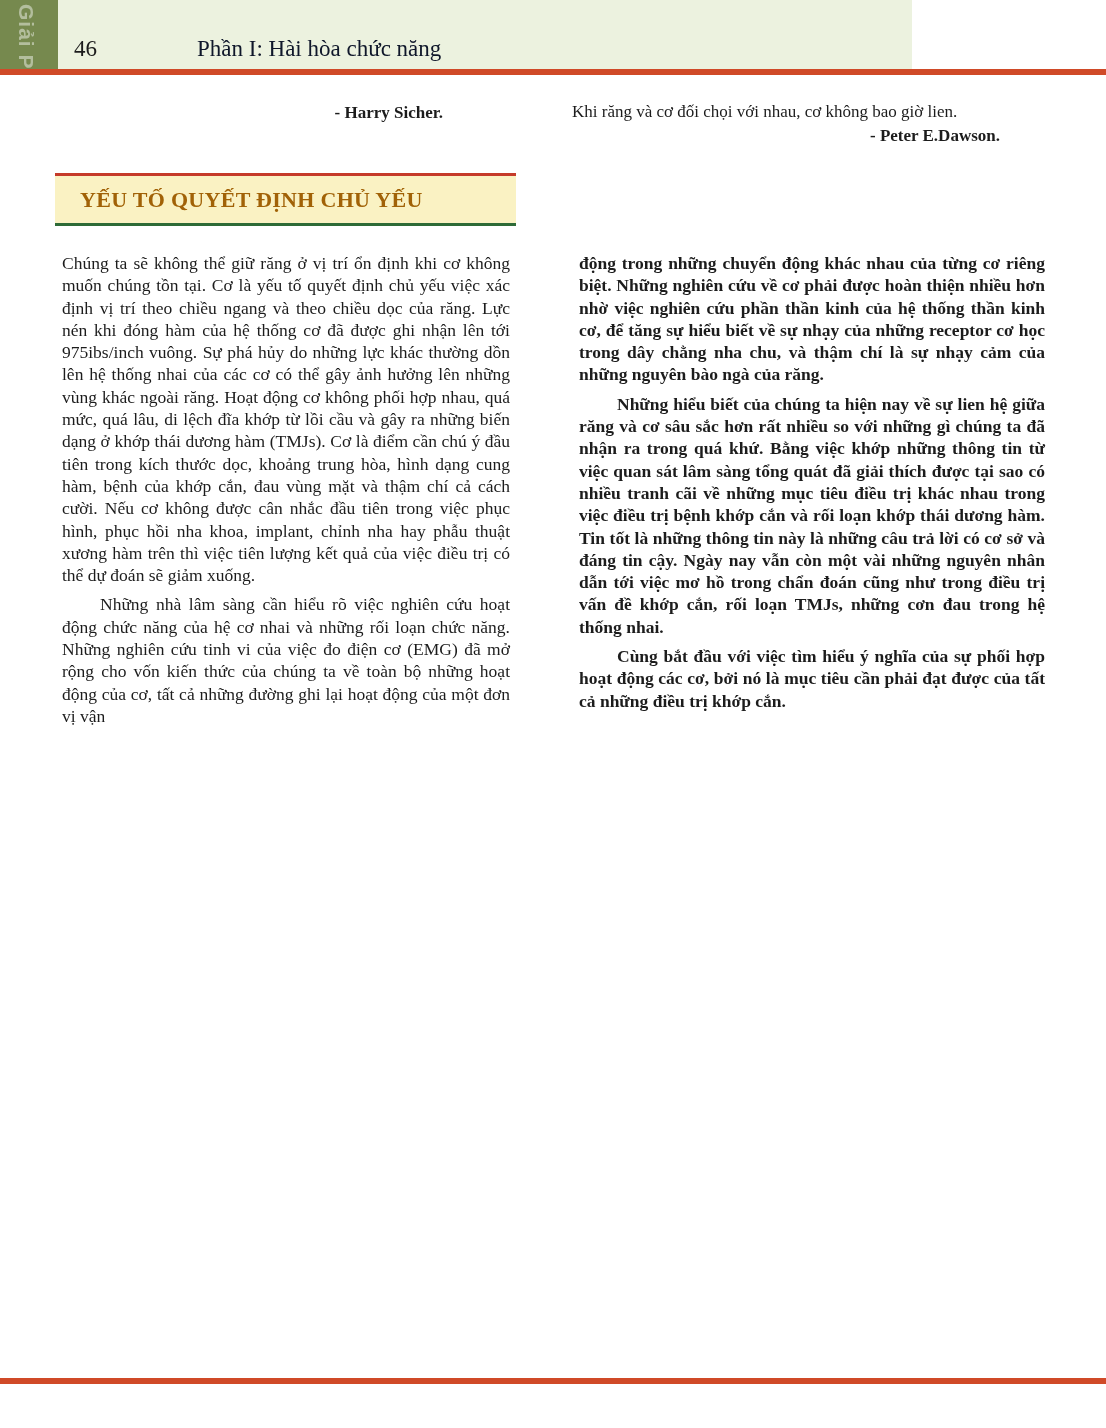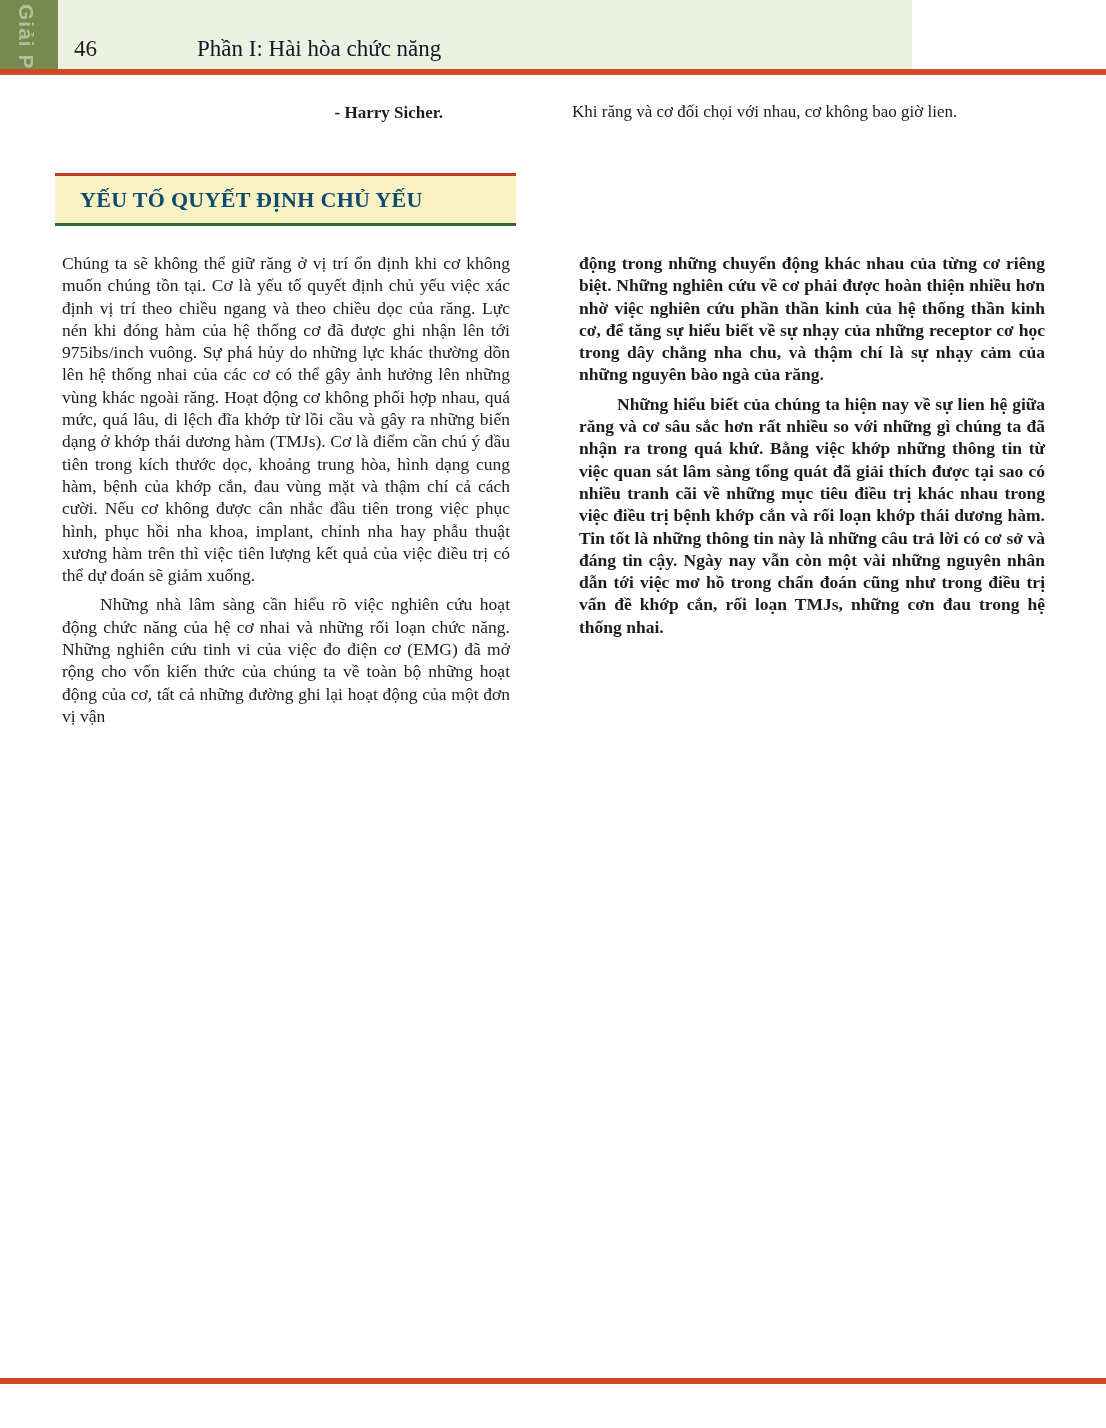--- a/index.html
+++ b/index.html
@@ -45,21 +45,21 @@
   .quote-right .quote-author{padding-right:52px;}
   
   .heading-box{
     position:absolute;left:55px;top:173px;width:461px;height:47px;
     background:#faf2c3;
     border-top:3px solid #c53b2a;
     border-bottom:3px solid #2e6b37;
     display:flex;align-items:center;
   }
   .heading-title{
-    font-size:22px;font-weight:bold;color:#0c4a6e;
+    font-size:22px;font-weight:bold;color:#a16207;
     padding-left:25px;letter-spacing:0.3px;
   }
   
   .column{
     position:absolute;top:245px;
     font-size:17.5px;line-height:22.3px;text-align:justify;
   }
   .column-left{left:55px;width:462px;}
   .column-right{left:572px;width:480px;font-weight:bold;}
   .column p{margin:7px;}
@@ -75,28 +75,30 @@
 <div class="side-tab">
   <div class="side-tab-text">Giải P</div>
 </div>
 <div class="top-rule"></div>
 
 <div class="quote-block quote-left">
   <div class="quote-author">- Harry Sicher.</div>
 </div>
 <div class="quote-block quote-right">
   <div class="quote-text">Khi răng và cơ đối chọi với nhau, cơ không bao giờ lien.</div>
+  <div class="quote-author">- Peter E.Dawson.</div>
 </div>
 
 <div class="heading-box">
   <div class="heading-title">YẾU TỐ QUYẾT ĐỊNH CHỦ YẾU</div>
 </div>
 
 <div class="column column-left">
   <p>Chúng ta sẽ không thể giữ răng ở vị trí ổn định khi cơ không muốn chúng tồn tại. Cơ là yếu tố quyết định chủ yếu việc xác định vị trí theo chiều ngang và theo chiều dọc của răng. Lực nén khi đóng hàm của hệ thống cơ đã được ghi nhận lên tới 975ibs/inch vuông. Sự phá hủy do những lực khác thường dồn lên hệ thống nhai của các cơ có thể gây ảnh hưởng lên những vùng khác ngoài răng. Hoạt động cơ không phối hợp nhau, quá mức, quá lâu, di lệch đĩa khớp từ lồi cầu và gây ra những biến dạng ở khớp thái dương hàm (TMJs). Cơ là điểm cần chú ý đầu tiên trong kích thước dọc, khoảng trung hòa, hình dạng cung hàm, bệnh của khớp cắn, đau vùng mặt và thậm chí cả cách cười. Nếu cơ không được cân nhắc đầu tiên trong việc phục hình, phục hồi nha khoa, implant, chỉnh nha hay phẫu thuật xương hàm trên thì việc tiên lượng kết quả của việc điều trị có thể dự đoán sẽ giảm xuống.</p>
   <p class="indented">Những nhà lâm sàng cần hiểu rõ việc nghiên cứu hoạt động chức năng của hệ cơ nhai và những rối loạn chức năng. Những nghiên cứu tinh vi của việc đo điện cơ (EMG)  đã mở rộng cho vốn kiến thức của chúng ta về toàn bộ những hoạt động của cơ, tất cả những đường ghi lại hoạt động của một đơn vị vận</p>
 </div>
 <div class="column column-right">
   <p>động trong những chuyển động khác nhau của từng cơ riêng biệt. Những nghiên cứu về cơ phải được hoàn thiện nhiều hơn nhờ việc nghiên cứu phần thần kinh của hệ thống thần kinh cơ, để tăng sự hiểu biết  về sự nhạy của những receptor cơ học trong dây chằng nha chu, và thậm chí là sự nhạy cảm của những nguyên bào ngà của răng.</p>
   <p class="indented">Những hiểu biết của chúng ta hiện nay về sự lien hệ giữa răng và cơ sâu sắc hơn rất nhiều so với những gì chúng ta đã nhận ra trong quá khứ. Bằng việc khớp những thông tin từ việc quan sát lâm sàng tổng quát đã giải thích được tại sao có nhiều tranh cãi về những mục tiêu điều trị khác nhau trong việc điều trị bệnh khớp cắn và rối loạn khớp thái dương hàm. Tin tốt là những thông tin này là những câu trả lời có cơ sở và đáng tin cậy. Ngày nay vẫn còn một vài những nguyên nhân dẫn tới việc mơ hồ trong chẩn đoán cũng như trong điều trị vấn đề khớp cắn, rối loạn TMJs, những cơn đau trong hệ thống nhai.</p>
+  <p class="indented">Cùng bắt đầu với việc tìm hiểu ý nghĩa của sự phối hợp hoạt động các cơ, bởi nó là mục tiêu cần phải đạt được của tất cả những điều trị khớp cắn.</p>
 </div>
 
 <div class="top-rule" style="top:1378px;"></div>
 
 </body></html>

